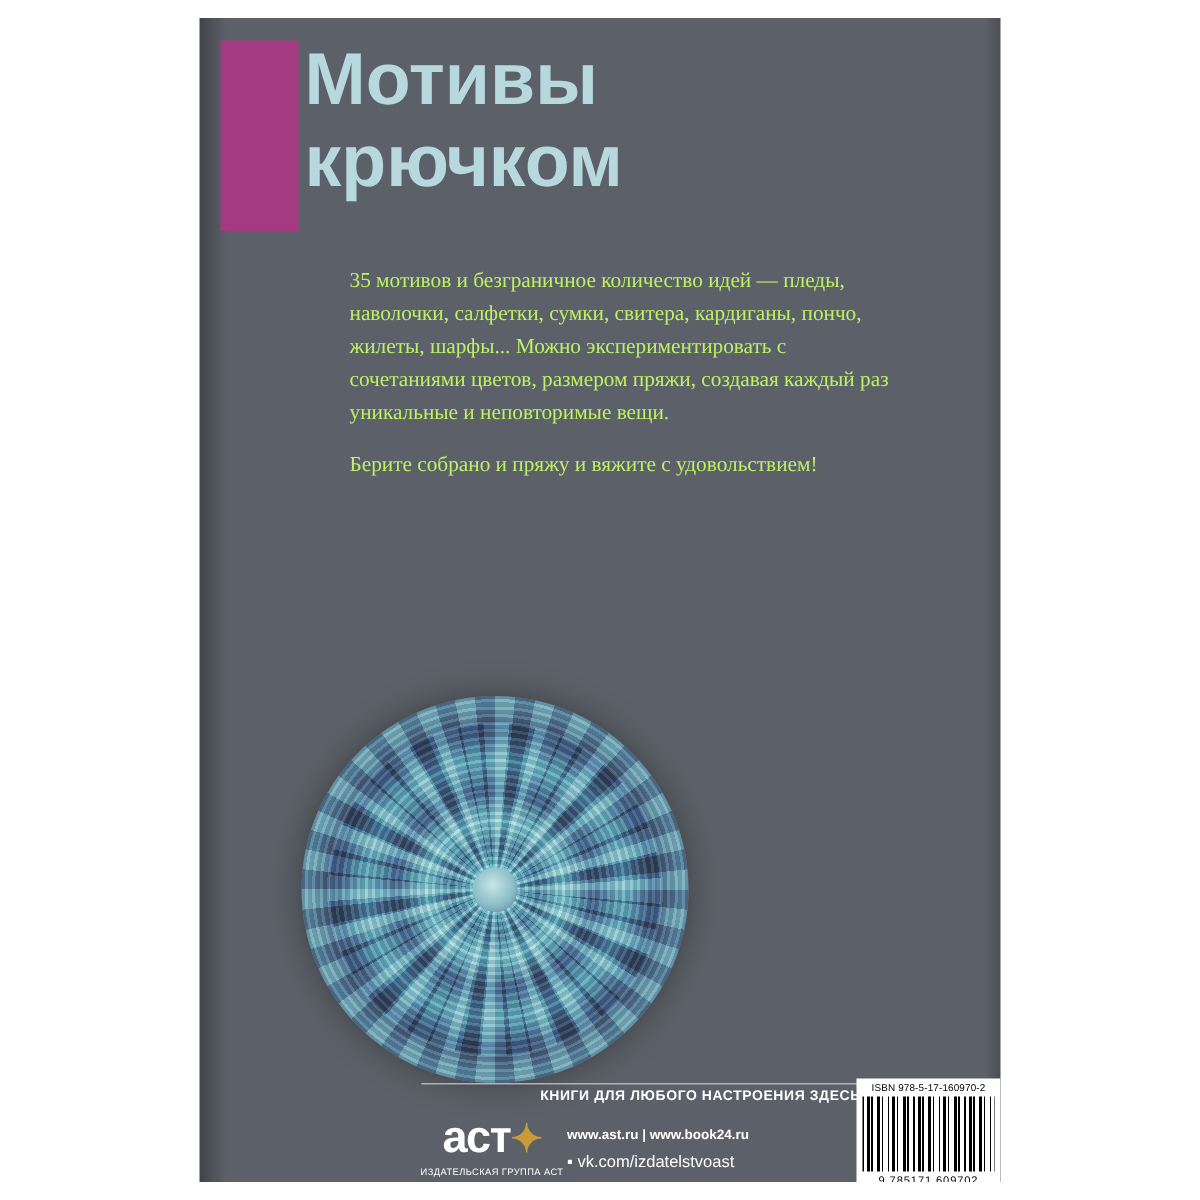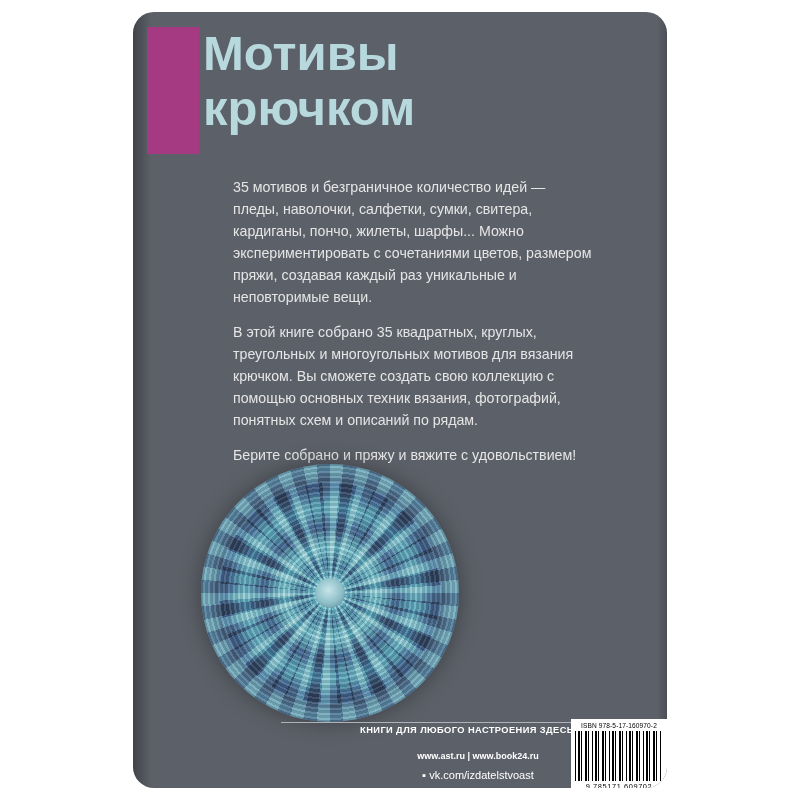--- a/index.html
+++ b/index.html
@@ -21,21 +21,20 @@
 
   
   .cover {
     position: absolute;
     left: 133px;
     top: 12px;
     width: 534px;
     height: 776px;
     background: #5c6068;
     overflow: hidden;
-    border-radius: 21px;
   }
 
   
   .spine-shade {
     position: absolute;
     left: 0;
     top: 0;
     width: 18px;
     height: 100%;
     background: linear-gradient(to right, rgba(0,0,0,0.30), rgba(0,0,0,0.0));
@@ -71,23 +70,24 @@
     line-height: 1.13;
     font-weight: bold;
     letter-spacing: 0px;
   }
 
   .body-text {
     position: absolute;
     left: 100px;
     top: 164px;
     width: 360px;
-    color: #e5e5e5;
+    color: #bef264;
     font-size: 14.2px;
     line-height: 1.55;
+    font-family: Liberation Serif, serif;
   }
   .body-text p {
     margin: 0 0 13px 0;
   }
 
   
   .motif {
     position: absolute;
     left: 68px;
     top: 452px;
@@ -202,21 +202,20 @@
     left: 245px;
     top: 736px;
     width: 200px;
     color: #ffffff;
     font-size: 9px;
     line-height: 1.9;
     font-weight: bold;
   }
   .links .row {
     white-space: nowrap;
-    text-align: center;
   }
   .links .soc {
     font-weight: normal;
     font-size: 11px;
   }
 
   
   .barcode-box {
     position: absolute;
     left: 438px;
@@ -263,34 +262,39 @@
     <div class="spine-shade"></div>
     <div class="right-shade"></div>
 
     <div class="accent-block"></div>
 
     <div class="title" style="white-space: pre-line;">Мотивы
 крючком</div>
 
     <div class="body-text">
       <p>35 мотивов и безграничное количество идей — пледы, наволочки, салфетки, сумки, свитера, кардиганы, пончо, жилеты, шарфы... Можно экспериментировать с сочетаниями цветов, размером пряжи, создавая каждый раз уникальные и неповторимые вещи.</p>
-      <p>В этой книге собрано 35 квадратных, круглых, треугольных и многоугольных мотивов для вязания крючком. Вы сможете создать свою коллекцию с помощью основных техник вязания, фотографий, понятных схем и описаний по рядам.</p>
       <p>Берите собрано и пряжу и вяжите с удовольствием!</p>
     </div>
 
     <div class="motif">
       <div class="swirl"></div>
       <div class="swirl2"></div>
       <div class="rings"></div>
       <div class="center"></div>
     </div>
 
     <div class="footer-rule"></div>
     <div class="tagline">КНИГИ ДЛЯ ЛЮБОГО НАСТРОЕНИЯ ЗДЕСЬ</div>
 
+    <div class="publisher">
+      <div class="logo">
+        <span>аст</span><span class="star">✦</span>
+      </div>
+      <div class="sub">ИЗДАТЕЛЬСКАЯ ГРУППА АСТ</div>
+    </div>
 
     <div class="links">
       <div class="row">www.ast.ru  |  www.book24.ru</div>
       <div class="row soc">
         <span>▪</span>
         <span>vk.com/izdatelstvoast</span>
       </div>
       <div class="row soc">
         <span>▪</span>
         <span>ok.ru/izdatelstvoast</span>

